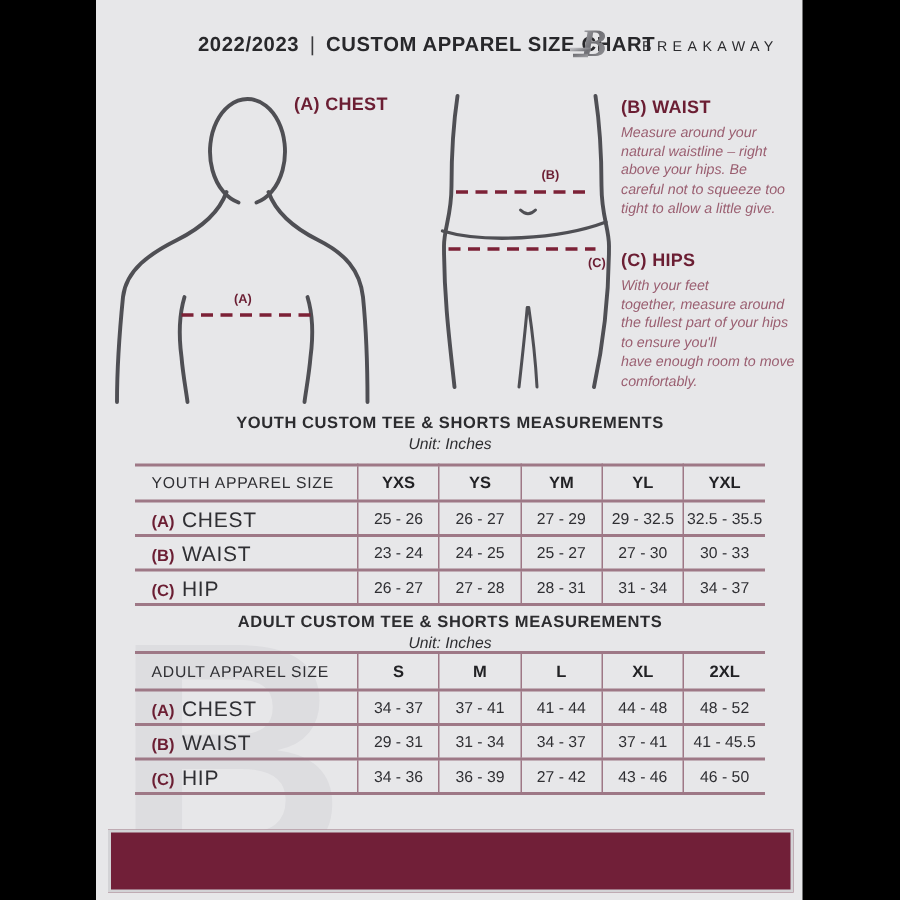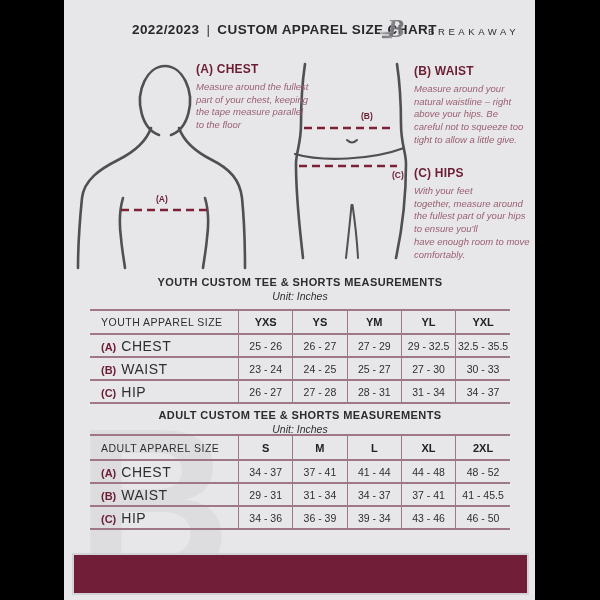--- a/index.html
+++ b/index.html
@@ -81,21 +81,20 @@
       <path class="sketch" style="stroke-width:2;" d="M 55,82 Q 60,87 65,82"></path>
       <path class="sketch" style="stroke-width:2.2;" d="M 3,96 C 30,104 80,102 112,90"></path>
       <path class="sketch" style="stroke-width:2;" d="M 59.5,147 C 58,164 56,182 54,200 M 60.5,147 C 63,164 65,182 66,200"></path>
       <path class="dash" d="M 12,70 L 100,70"></path>
       <path class="dash" d="M 7,108 L 105,108"></path>
     </svg>
     <span class="diag-label" style="left:297px;top:111px;">(B)</span>
     <span class="diag-label" style="left:328px;top:170px;">(C)</span>
 
     <div class="instr-head" style="left:132px;top:62px;">(A) CHEST</div>
-    <div class="instr-body" style="left:132px;top:81px;width:114px;">Measure around the fullest part of your chest, keeping the tape measure parallel to the floor</div>
 
     <div class="instr-head" style="left:350px;top:64px;">(B) WAIST</div>
     <div class="instr-body" style="left:350px;top:83px;width:112px;">Measure around your natural waistline – right above your hips. Be careful not to squeeze too tight to allow a little give.</div>
 
     <div class="instr-head" style="left:350px;top:166px;">(C) HIPS</div>
     <div class="instr-body" style="left:350px;top:185px;width:116px;">With your feet
 together, measure around the fullest part of your hips to ensure you'll
 have enough room to move comfortably.</div>
 
     <div class="tbl-title" style="top:276px;">YOUTH CUSTOM TEE &amp; SHORTS MEASUREMENTS</div>
@@ -162,21 +161,21 @@
         <td>29 - 31</td>
         <td>31 - 34</td>
         <td>34 - 37</td>
         <td>37 - 41</td>
         <td>41 - 45.5</td>
       </tr>
       <tr>
         <td class="c0 rlabel"><span class="pfx">(C)</span><span class="nm">HIP</span></td>
         <td>34 - 36</td>
         <td>36 - 39</td>
-        <td>39 - 34</td>
+        <td>27 - 42</td>
         <td>43 - 46</td>
         <td>46 - 50</td>
       </tr>
     </tbody>
       </table>
 
     <div class="footer-bar"></div>
   </div>
 </div>
 

